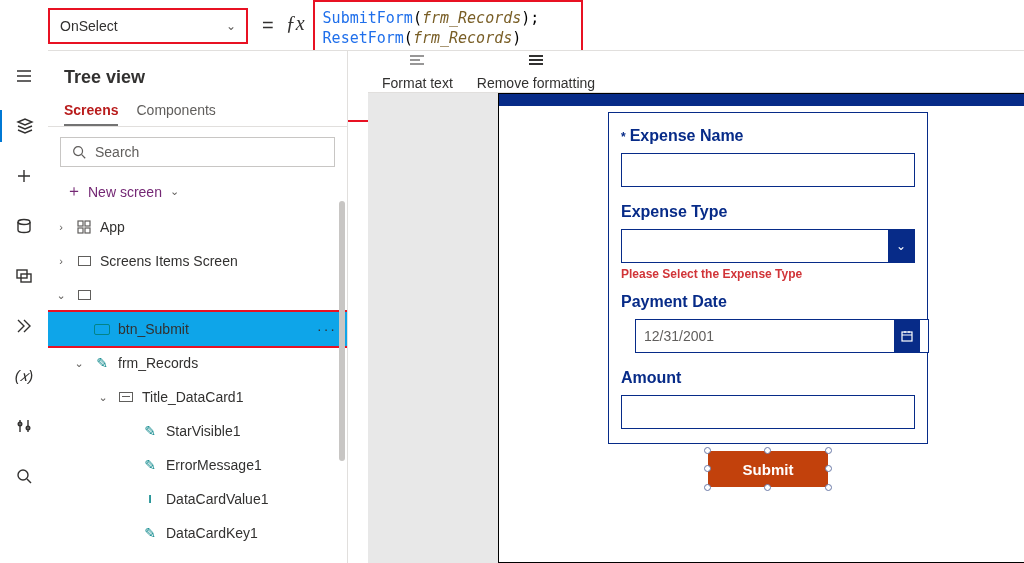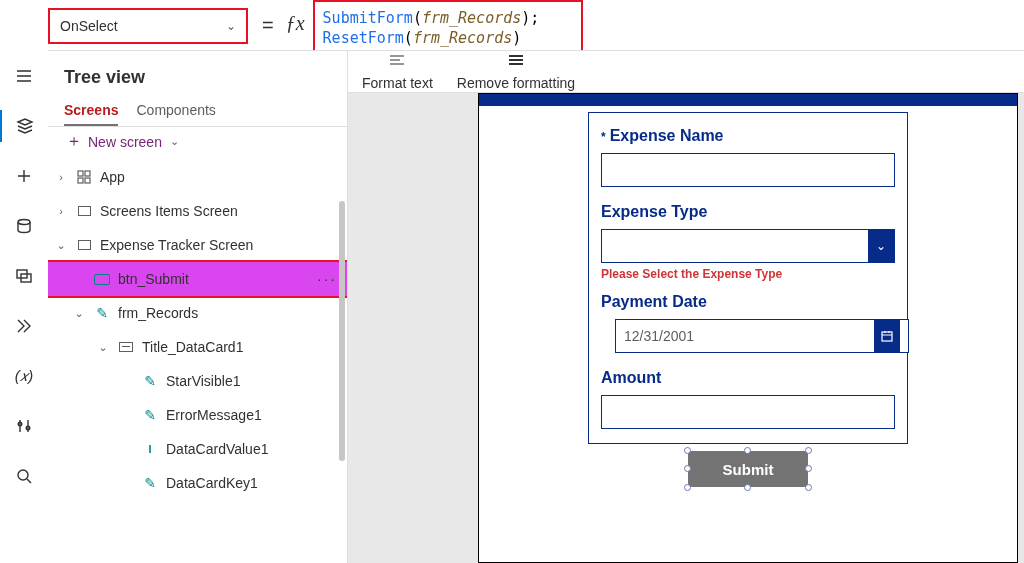--- a/index.html
+++ b/index.html
@@ -95,20 +95,21 @@
 
   
   .main {
     position: absolute;
     top: 50px;
     left: 48px;
     right: 0;
     bottom: 0;
     display: flex;
     border-top: 1px solid #e1dfdd;
+    gap: 20px;
   }
 
   
   .tree-panel {
     width: 300px;
     border-right: 1px solid #e1dfdd;
     display: flex;
     flex-direction: column;
     background: #fff;
     position: relative;
@@ -182,21 +183,21 @@
     align-items: center;
     justify-content: center;
   }
   .tree-item .more { margin-left: auto; letter-spacing: 2px; color: #323130; }
   .depth-0 { padding-left: 6px; }
   .depth-1 { padding-left: 24px; }
   .depth-2 { padding-left: 48px; }
   .depth-3 { padding-left: 72px; }
   .tree-item.selected {
     outline: 2px solid #e81123;
-    background: #d946ef;
+    background: #0ea5e9;
   }
   .tree-scrollbar {
     position: absolute;
     right: 2px;
     top: 150px;
     width: 6px;
     height: 260px;
     background: #c8c6c4;
     border-radius: 3px;
   }
@@ -311,21 +312,21 @@
   }
   .submit-wrap {
     position: absolute;
     left: 50%;
     transform: translateX(-50%);
     bottom: -44px;
   }
   .submit-btn {
     width: 120px;
     height: 36px;
-    background: #737373;
+    background: #c2410c;
     color: #fff;
     border: none;
     font-size: 15px;
     font-weight: 600;
     position: relative;
   }
   .handle-dot {
     position: absolute;
     width: 7px; height: 7px;
     background: #fff;
@@ -404,20 +405,27 @@
   </div>
 </div>
 
 <div class="main">
 
   <div class="tree-panel">
     <div class="tree-title">Tree view</div>
     <div class="tree-tabs">
       <div class="tab active">Screens</div>
       <div class="tab">Components</div>
+    </div>
+    <div class="search-box">
+      <svg width="16" height="16" viewBox="0 0 18 18" style="stroke:#605e5c;fill:none;stroke-width:1.4">
+          <circle cx="8" cy="8" r="5"></circle>
+          <path d="M12 12l4 4"></path>
+        </svg>
+      <span>Search</span>
     </div>
     <div class="new-screen">
       <span style="font-size:16px;font-weight:300">＋</span>
       <span>New screen</span>
       <span style="font-size:11px;color:#605e5c;margin-left:2px">⌄</span>
     </div>
 
     <div class="tree-list">
       <div class="tree-item depth-0">
         <span class="caret">›</span>
@@ -436,21 +444,20 @@
         <span class="icn">
             <span class="ic-screen"></span>
           </span>
         <span>Screens Items Screen</span>
       </div>
       <div class="tree-item depth-0">
         <span class="caret">⌄</span>
         <span class="icn">
             <span class="ic-screen"></span>
           </span>
-        <span>Expense Tracker Screen</span>
       </div>
       <div class="tree-item depth-1 selected">
         <span class="caret"></span>
         <span class="icn">
             <span class="ic-btn"></span>
           </span>
         <span>btn_Submit</span>
         <span class="more">···</span>
       </div>
       <div class="tree-item depth-1">

